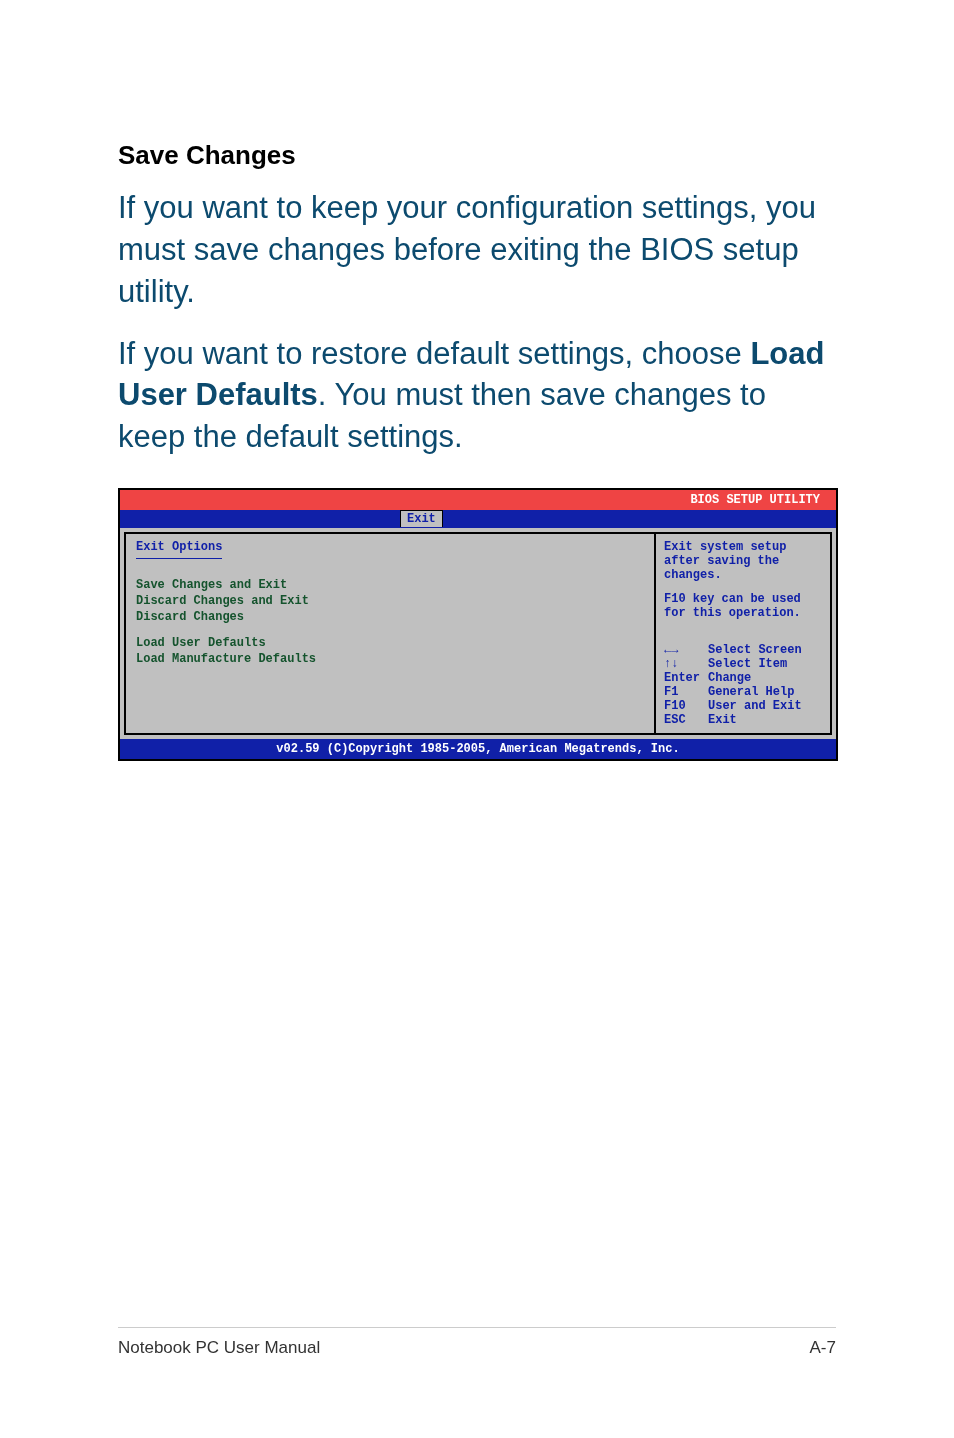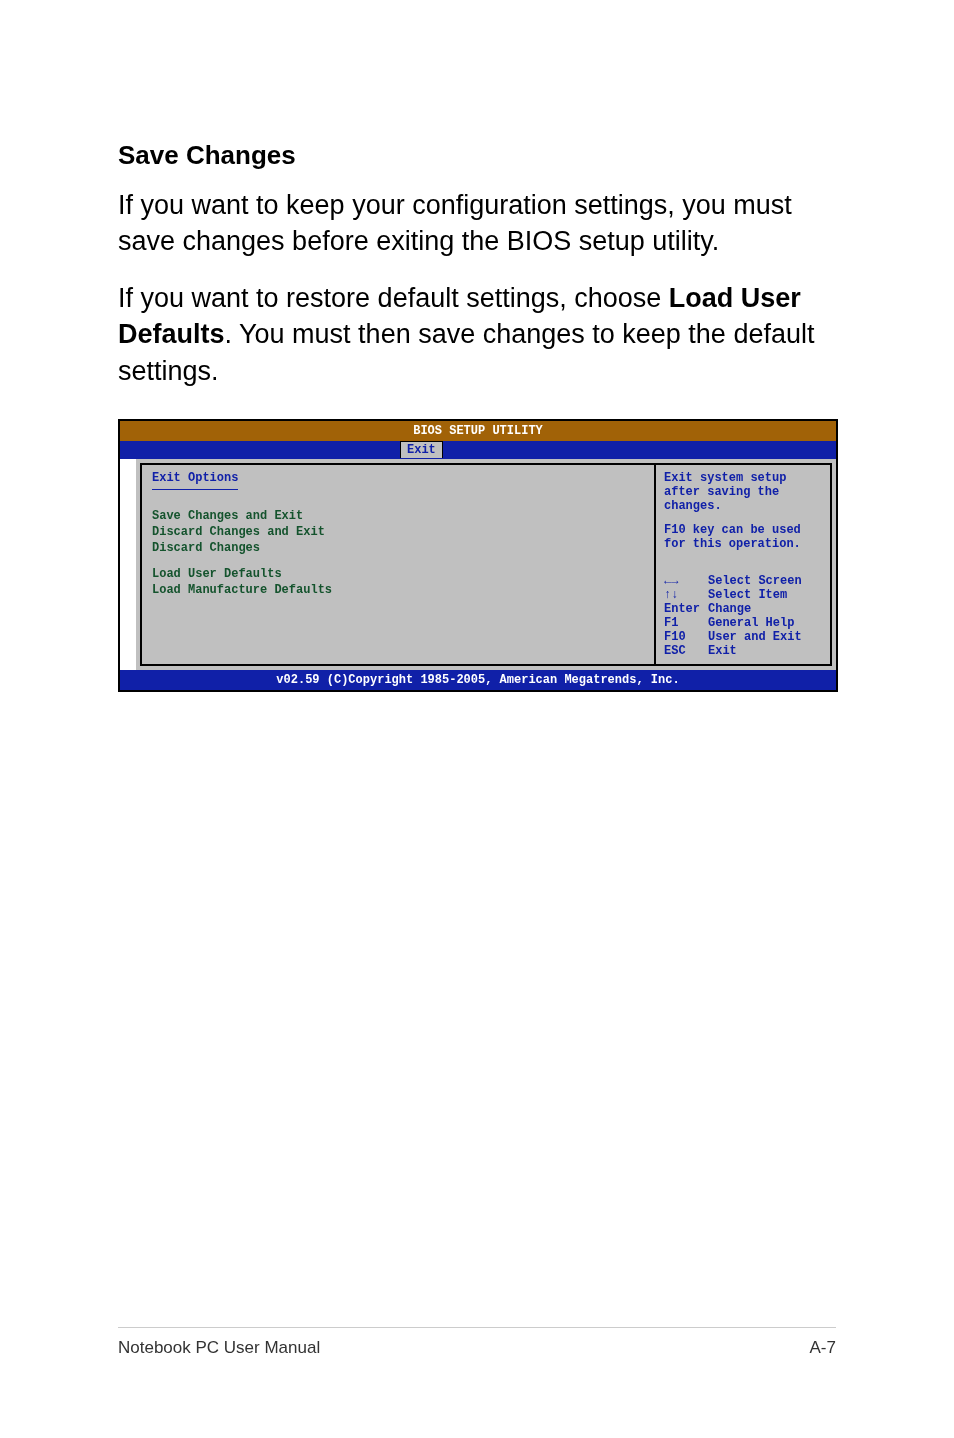--- a/index.html
+++ b/index.html
@@ -17,63 +17,62 @@
   .content {
     padding: 140px 118px 0 118px;
   }
   .section-heading {
     font-size: 26px;
     font-weight: 700;
     color: #000;
     margin-bottom: 16px;
   }
   .body-text {
-    font-size: 27px;
+    font-size: 31px;
     line-height: 1.35;
-    color: #000000;
+    color: #0c4a6e;
     margin-bottom: 20px;
   }
   .body-text .bold {
     font-weight: 700;
   }
   
   .bios-box {
     margin-top: 30px;
     width: 720px;
     font-family: "Courier New", Courier, monospace;
     font-weight: bold;
     font-size: 12px;
     border: 2px solid #000;
   }
   .bios-header {
-    background: #a16207;
+    background: #ef4444;
     color: #fff;
-    text-align: center;
-    padding: 3px 8px;
+    text-align: right;
+    padding: 3px 16px;
     position: relative;
   }
   .bios-tab-row {
     background: #1020a8;
     position: relative;
     height: 18px;
   }
   .bios-tab {
     position: absolute;
     left: 280px;
     background: #c0c0c0;
     color: #1020a8;
     padding: 1px 6px;
     border: 1px solid #000;
     border-bottom: none;
   }
   
   .bios-body {
     display: flex;
     background: #c0c0c0;
-    margin-left: 16px;
   }
   .bios-left {
     flex: 1;
     padding: 6px 10px;
     border: 2px solid #000;
     border-right: none;
     margin: 4px 0 4px 4px;
   }
   .bios-right {
     width: 178px;

